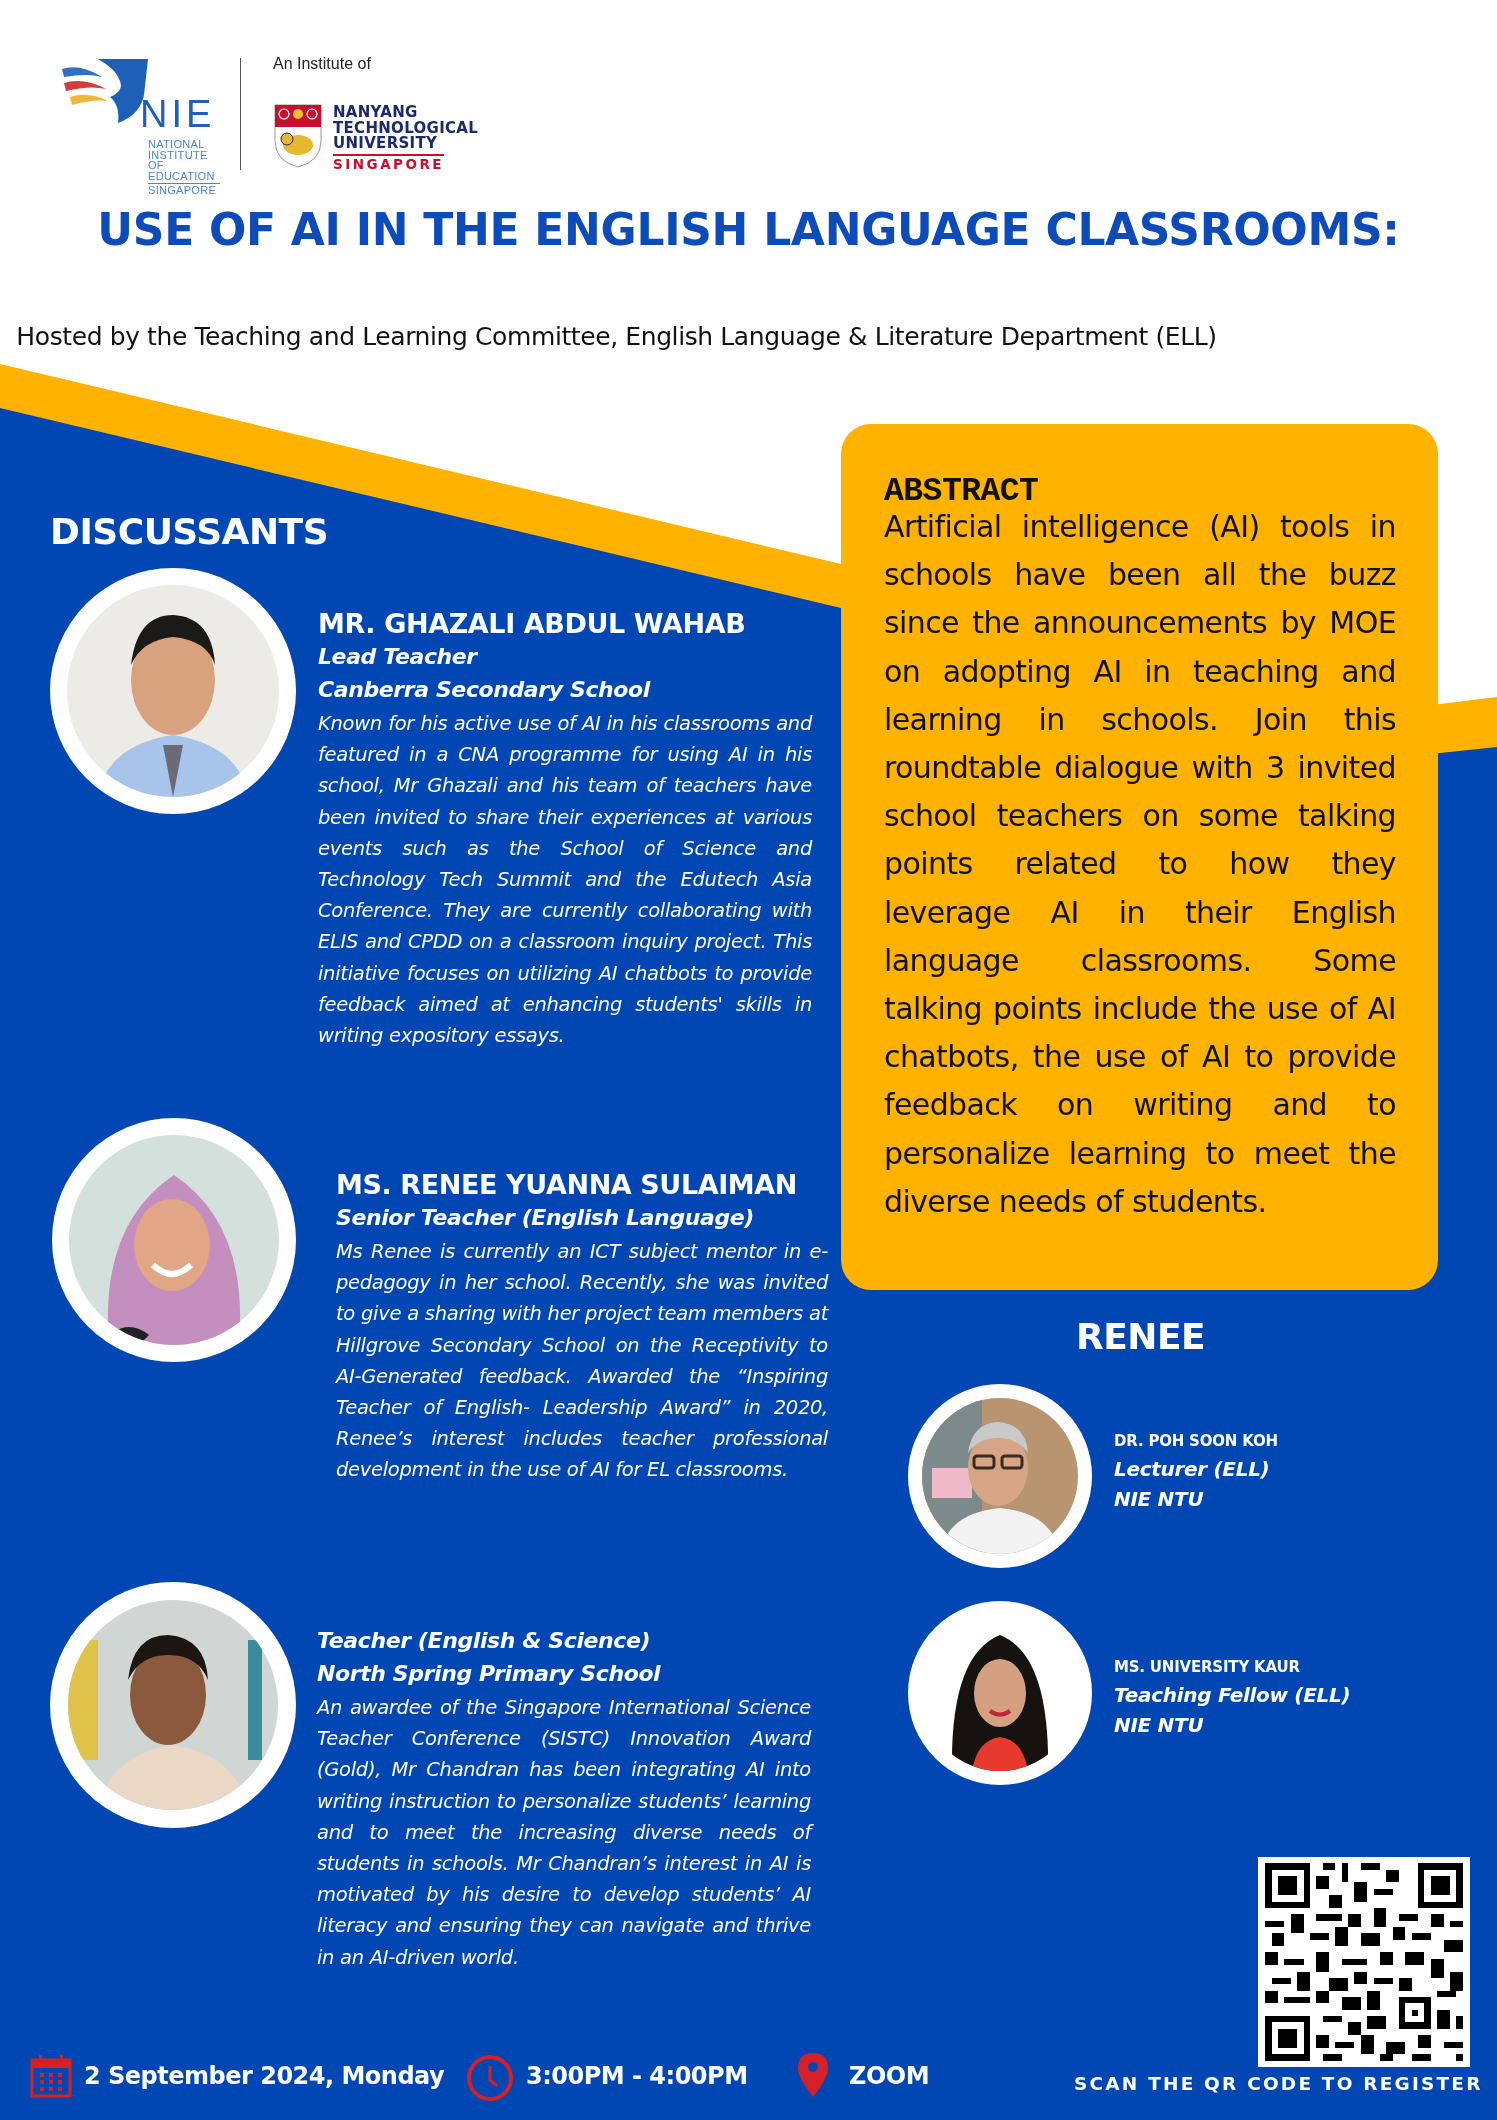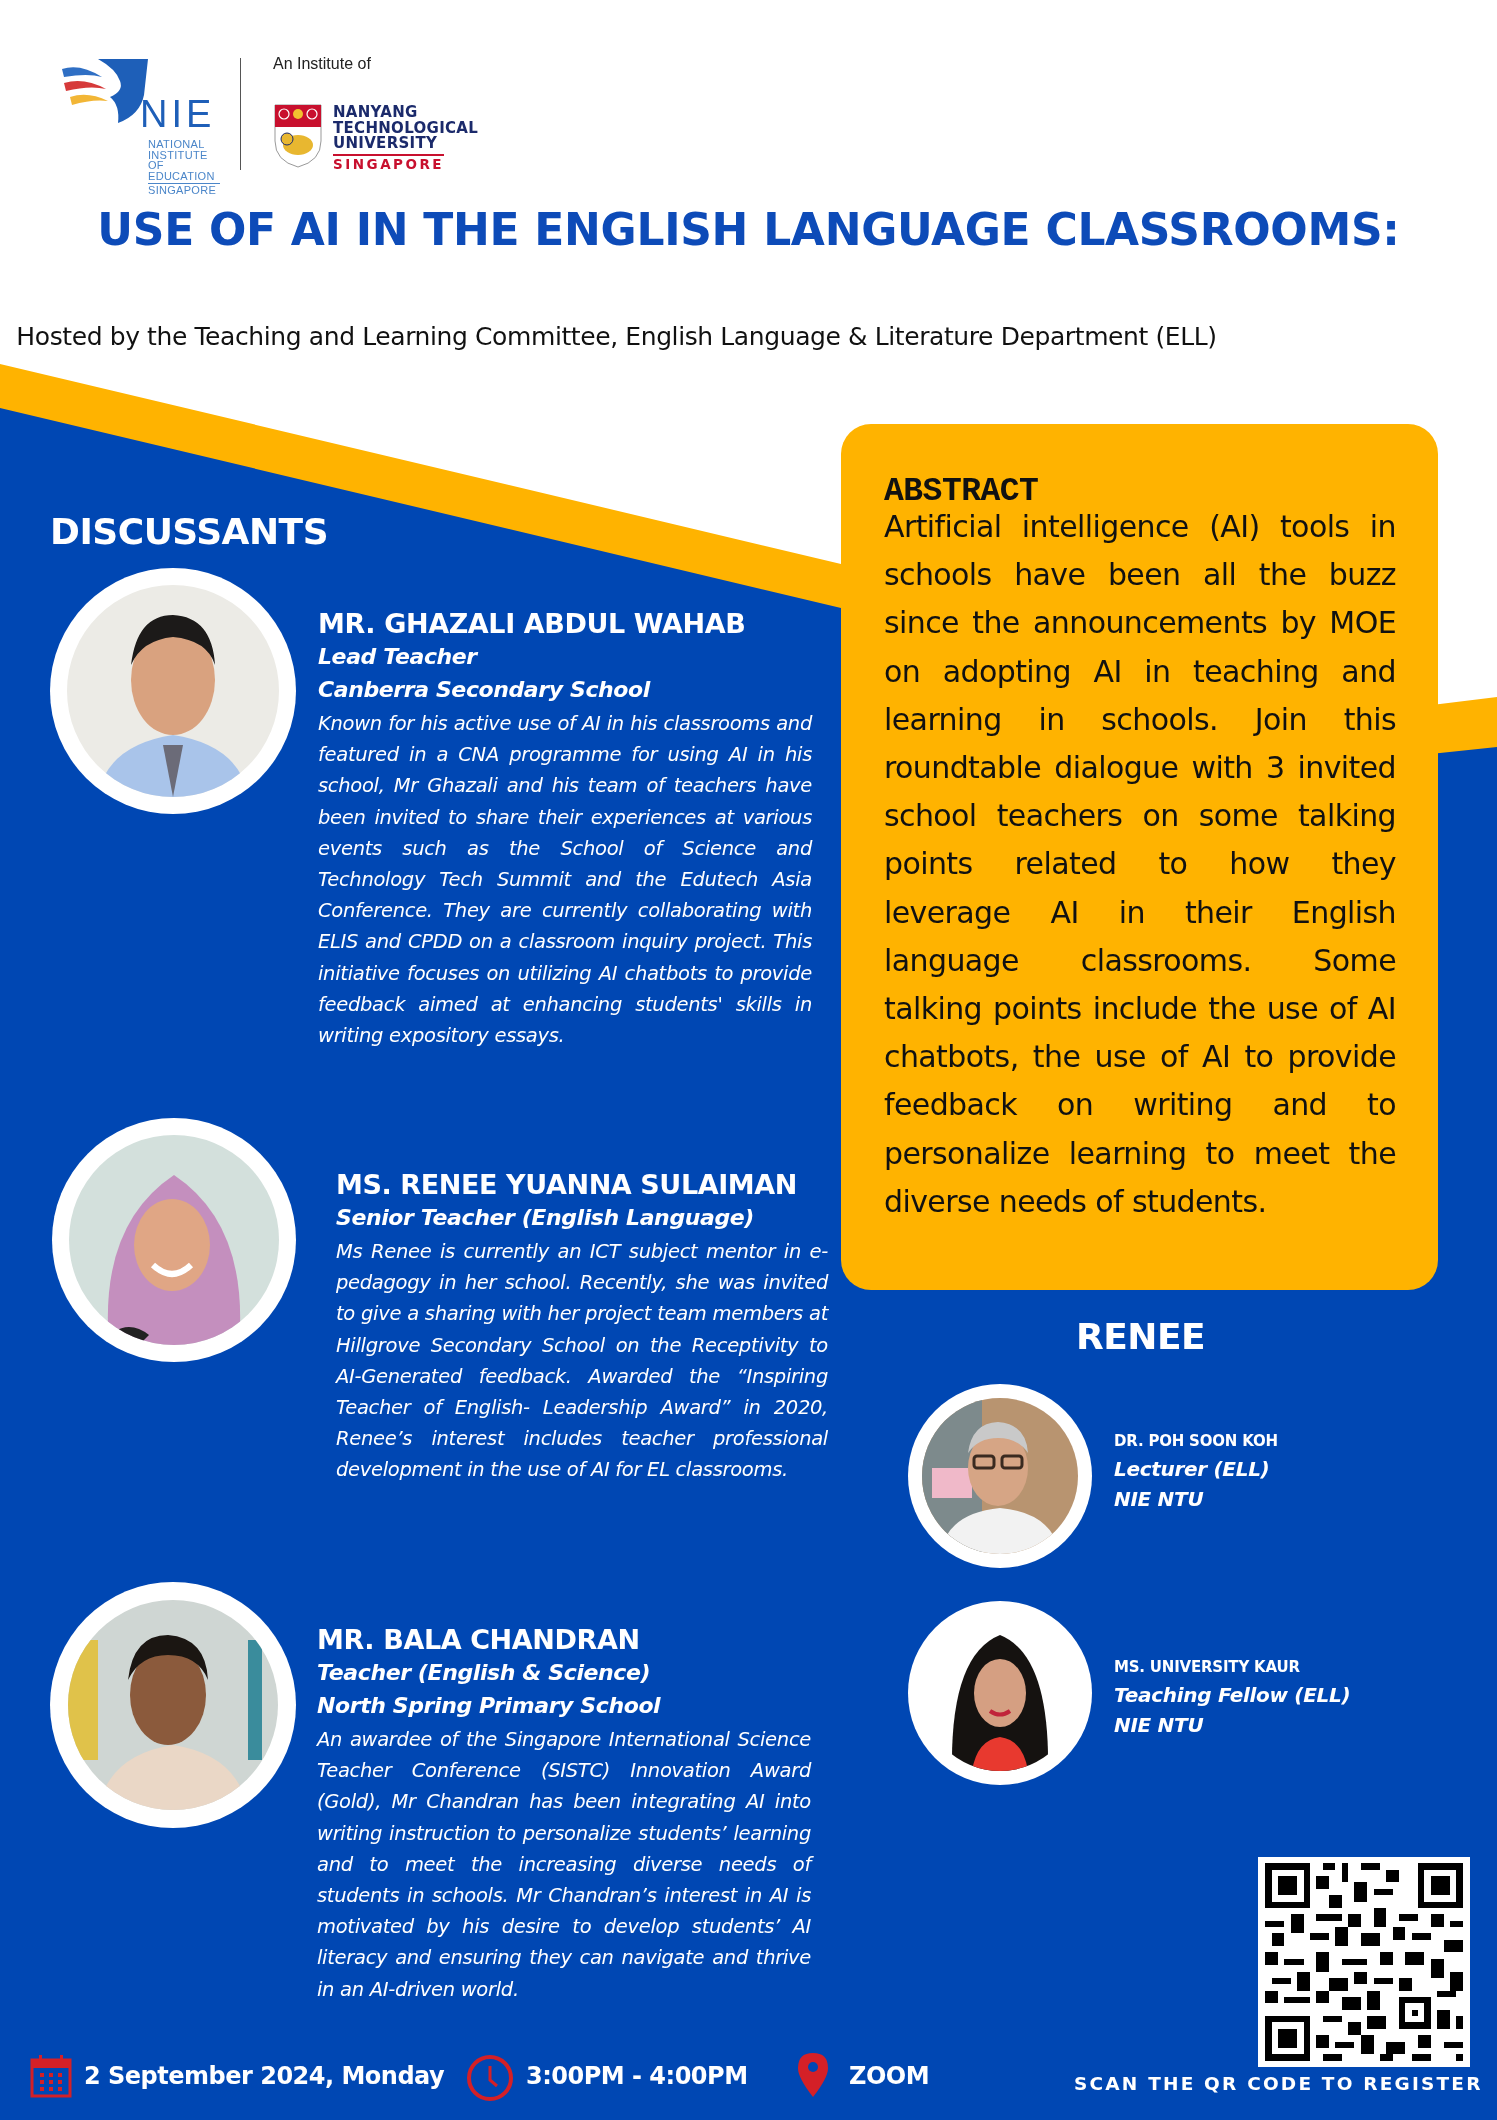--- a/index.html
+++ b/index.html
@@ -151,21 +151,20 @@
   <div class="p-bio">Known for his active use of AI in his classrooms and featured in a CNA programme for using AI in his school, Mr Ghazali and his team of teachers have been invited to share their experiences at various events such as the School of Science and Technology Tech Summit and the Edutech Asia Conference. They are currently collaborating with ELIS and CPDD on a classroom inquiry project. This initiative focuses on utilizing AI chatbots to provide feedback aimed at enhancing students' skills in writing expository essays.</div>
 </div>
 
 <div class="abs person d2">
   <div class="p-name">MS. RENEE YUANNA SULAIMAN</div>
   <div class="p-role">Senior Teacher (English Language)</div>
   <div class="p-bio">Ms Renee is currently an ICT subject mentor in e-pedagogy in her school. Recently, she was invited to give a sharing with her project team members at Hillgrove Secondary School on the Receptivity to AI-Generated feedback. Awarded the “Inspiring Teacher of English- Leadership Award” in 2020, Renee’s interest includes teacher professional development in the use of AI for EL classrooms.</div>
 </div>
 
 <div class="abs person d3">
-  <div class="p-name">MR. BALA CHANDRAN</div>
   <div class="p-role">Teacher (English &amp; Science)</div>
   <div class="p-org">North Spring Primary School</div>
   <div class="p-bio">An awardee of the Singapore International Science Teacher Conference (SISTC) Innovation Award (Gold), Mr Chandran has been integrating AI into writing instruction to personalize students’ learning and to meet the increasing diverse needs of students in schools. Mr Chandran’s interest in AI is motivated by his desire to develop students’ AI literacy and ensuring they can navigate and thrive in an AI-driven world.</div>
 </div>
 
 <div class="abs abstract-box"></div>
 <div class="abs abs-head">ABSTRACT</div>
 <div class="abs abs-body">Artificial intelligence (AI) tools in schools have been all the buzz since the announcements by MOE on adopting AI in teaching and learning in schools.  Join this roundtable dialogue with 3 invited school teachers on some talking points related to how they leverage AI in their English language classrooms. Some talking points include the use of AI chatbots, the use of AI to provide feedback on writing and to personalize learning to meet the diverse needs of students.</div>
 
 <div class="abs section-head hosts-head">RENEE</div>

